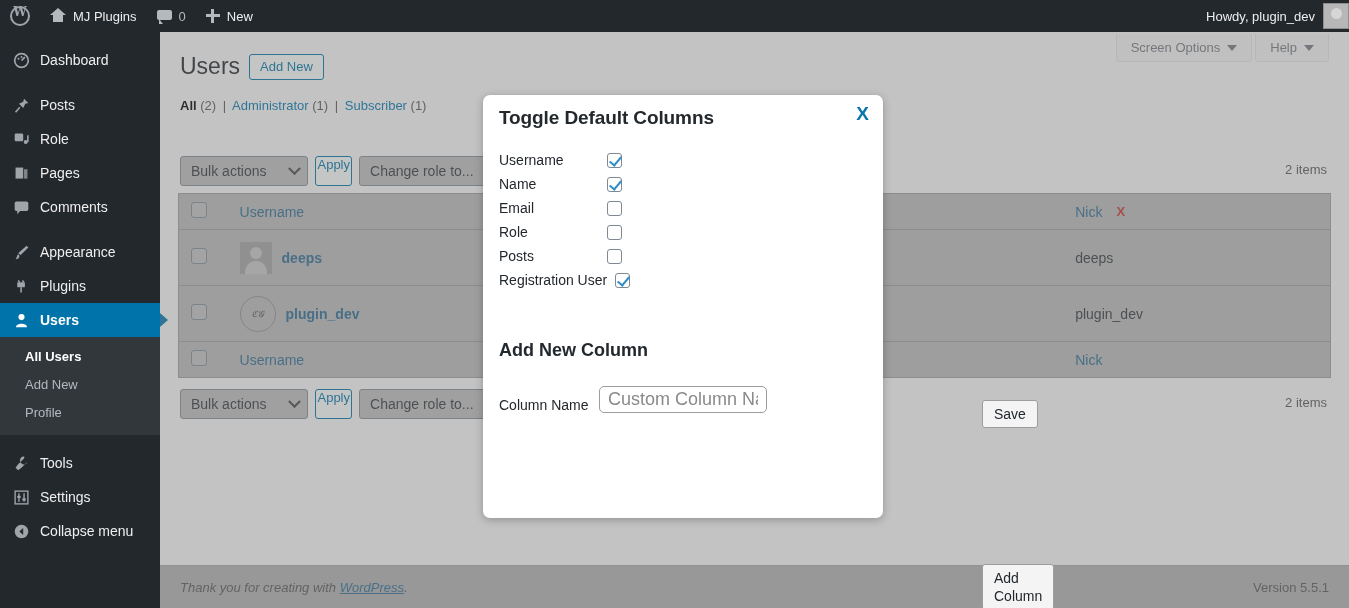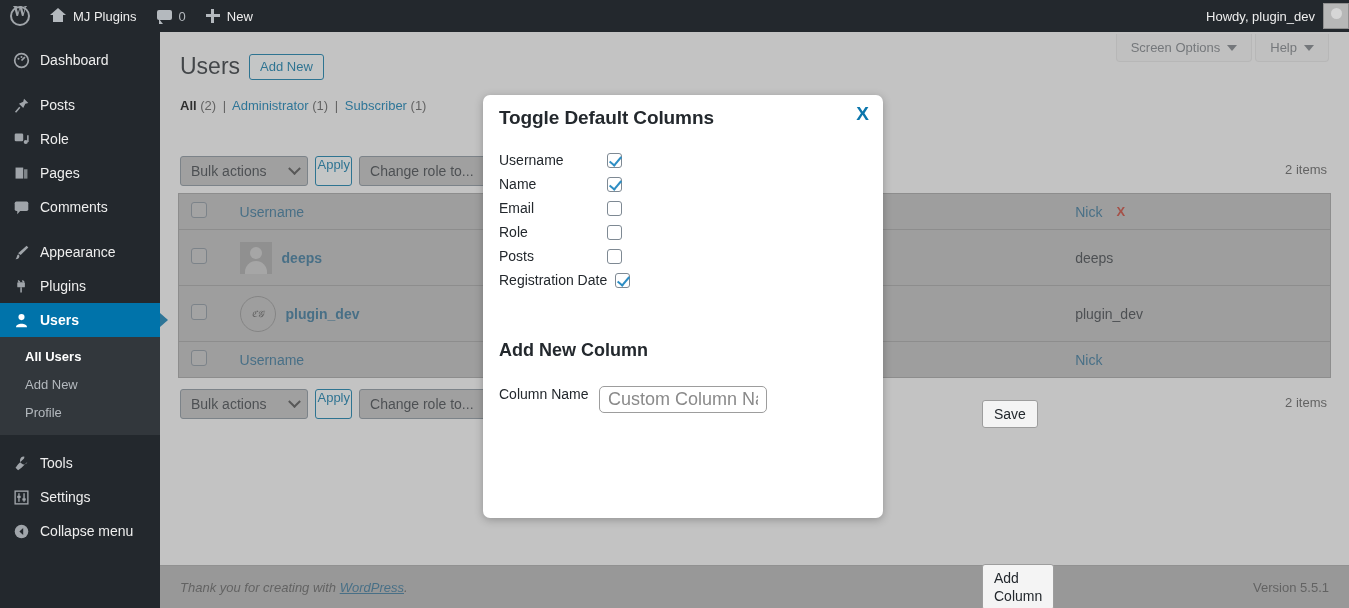--- a/index.html
+++ b/index.html
@@ -349,21 +349,21 @@
     border-radius: 3px; font-size: 14px; color: #23282d;
     padding: 4px 11px; line-height: 18px;
   }
   #btn-save { position: absolute; left: 499px; top: 305px; }
   .modal-subtitle {
     position: absolute; left: 16px; top: 245px;
     margin: 0; font-size: 18px; font-weight: 700; color: #23282d;
   }
   .field-row {
     position: absolute; left: 16px;
-    display: flex; align-items: flex-start; gap: 8px;
+    display: flex; align-items: flex-end; gap: 8px;
   }
   .field-row.r1 { top: 291px; }
   .field-row.r2 { top: 318px; }
   .field-label { font-size: 14px; color: #23282d; white-space: nowrap; }
   .field-row.r1 .field-label { width: 92px; }
   .field-row.r2 .field-label { width: 92px; }
   .field-input {
     width: 168px; height: 27px;
     border: 1px solid #9d9d9d; border-radius: 5px;
     background: #fff; padding: 0 8px;
@@ -671,21 +671,21 @@
     </div>
     <div class="chk-row">
       <span class="chk-label">Role</span>
       <span class="chk-box"></span>
     </div>
     <div class="chk-row">
       <span class="chk-label">Posts</span>
       <span class="chk-box"></span>
     </div>
     <div class="chk-row wide">
-      <span class="chk-label">Registration Date</span>
+      <span class="chk-label">Registration User</span>
       <span class="chk-box checked"></span>
     </div>
   </div>
 
   <span class="btn-plain" id="btn-save">Save</span>
 
   <h3 class="modal-subtitle">Add New Column</h3>
 
   <div class="field-row r1">
     <span class="field-label">Column Name</span>

